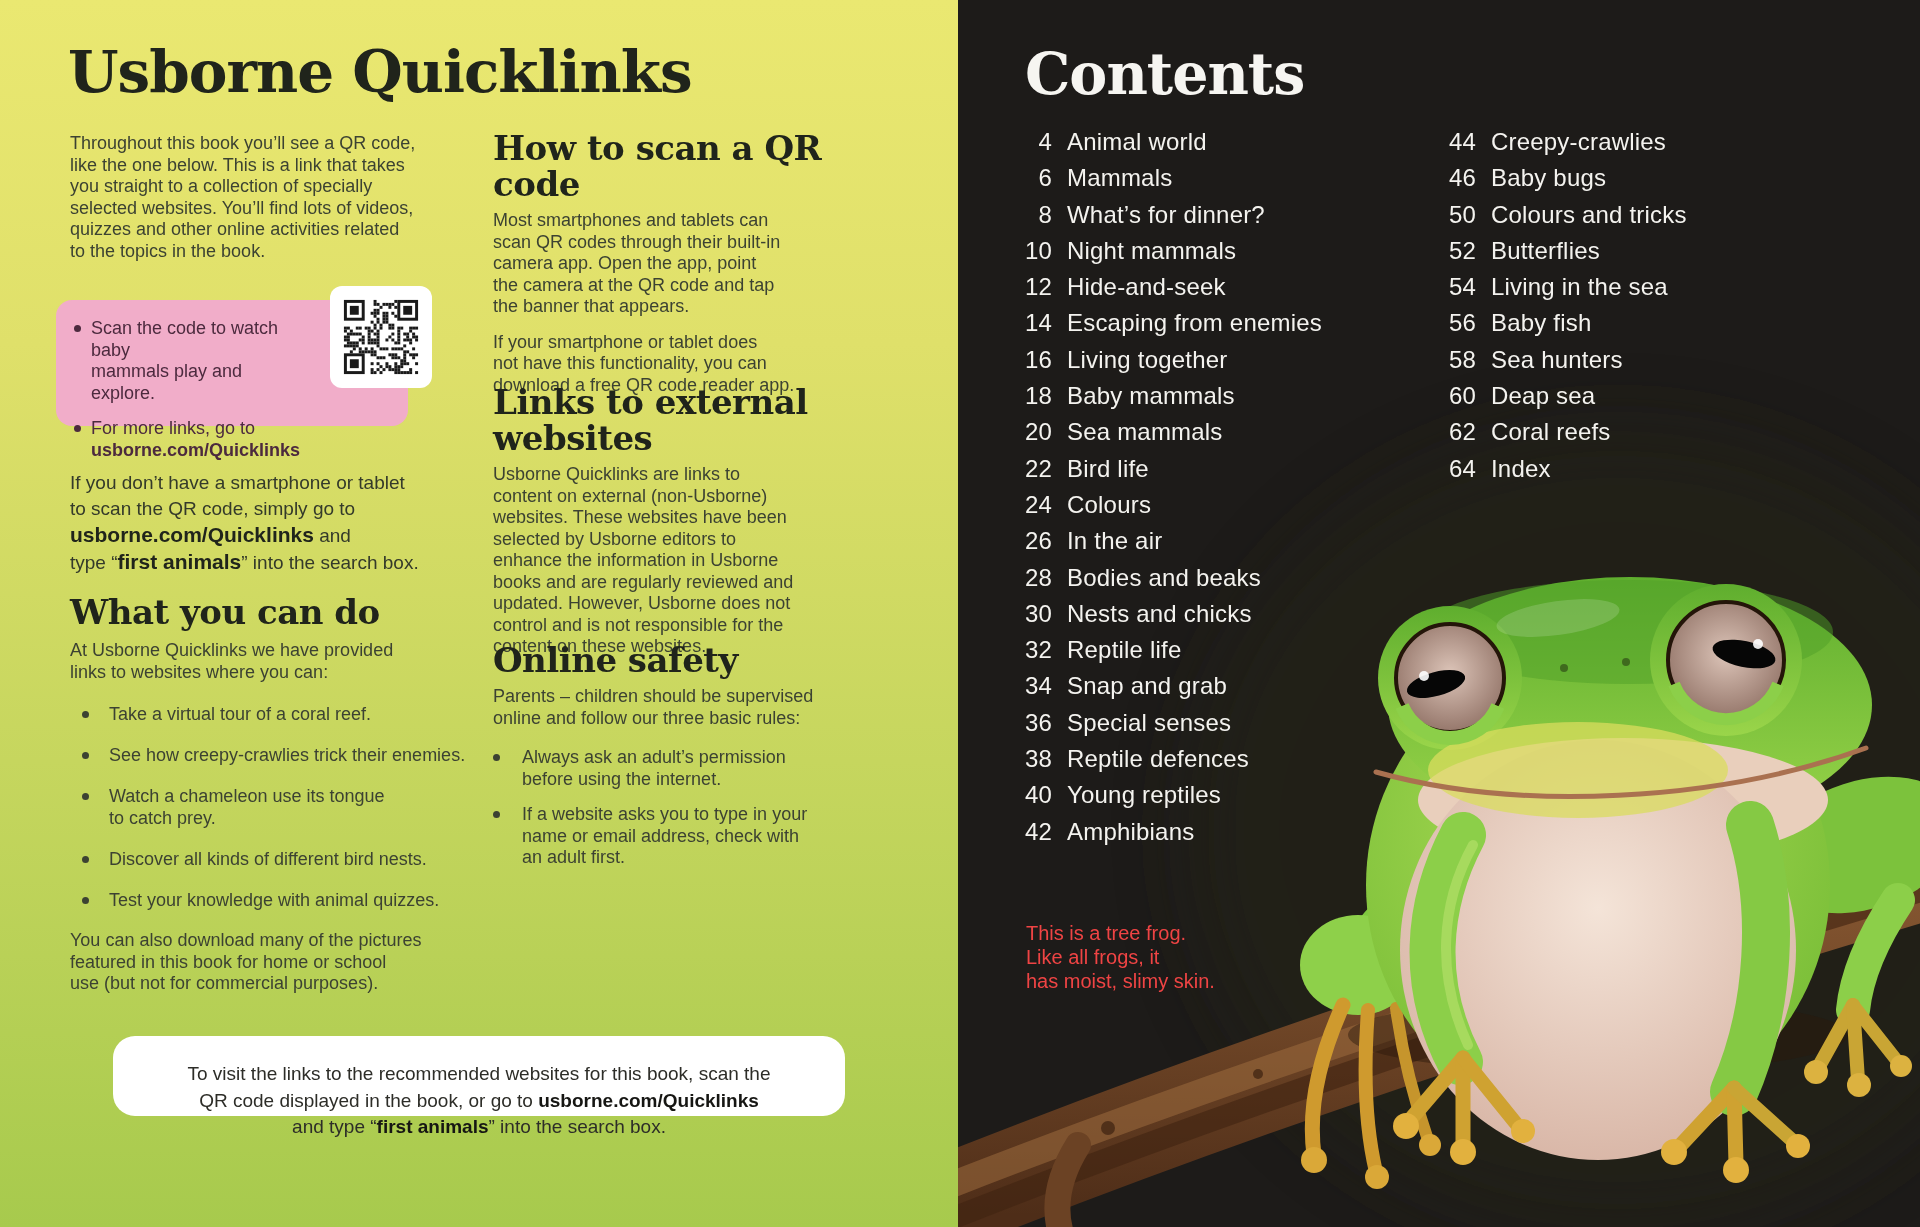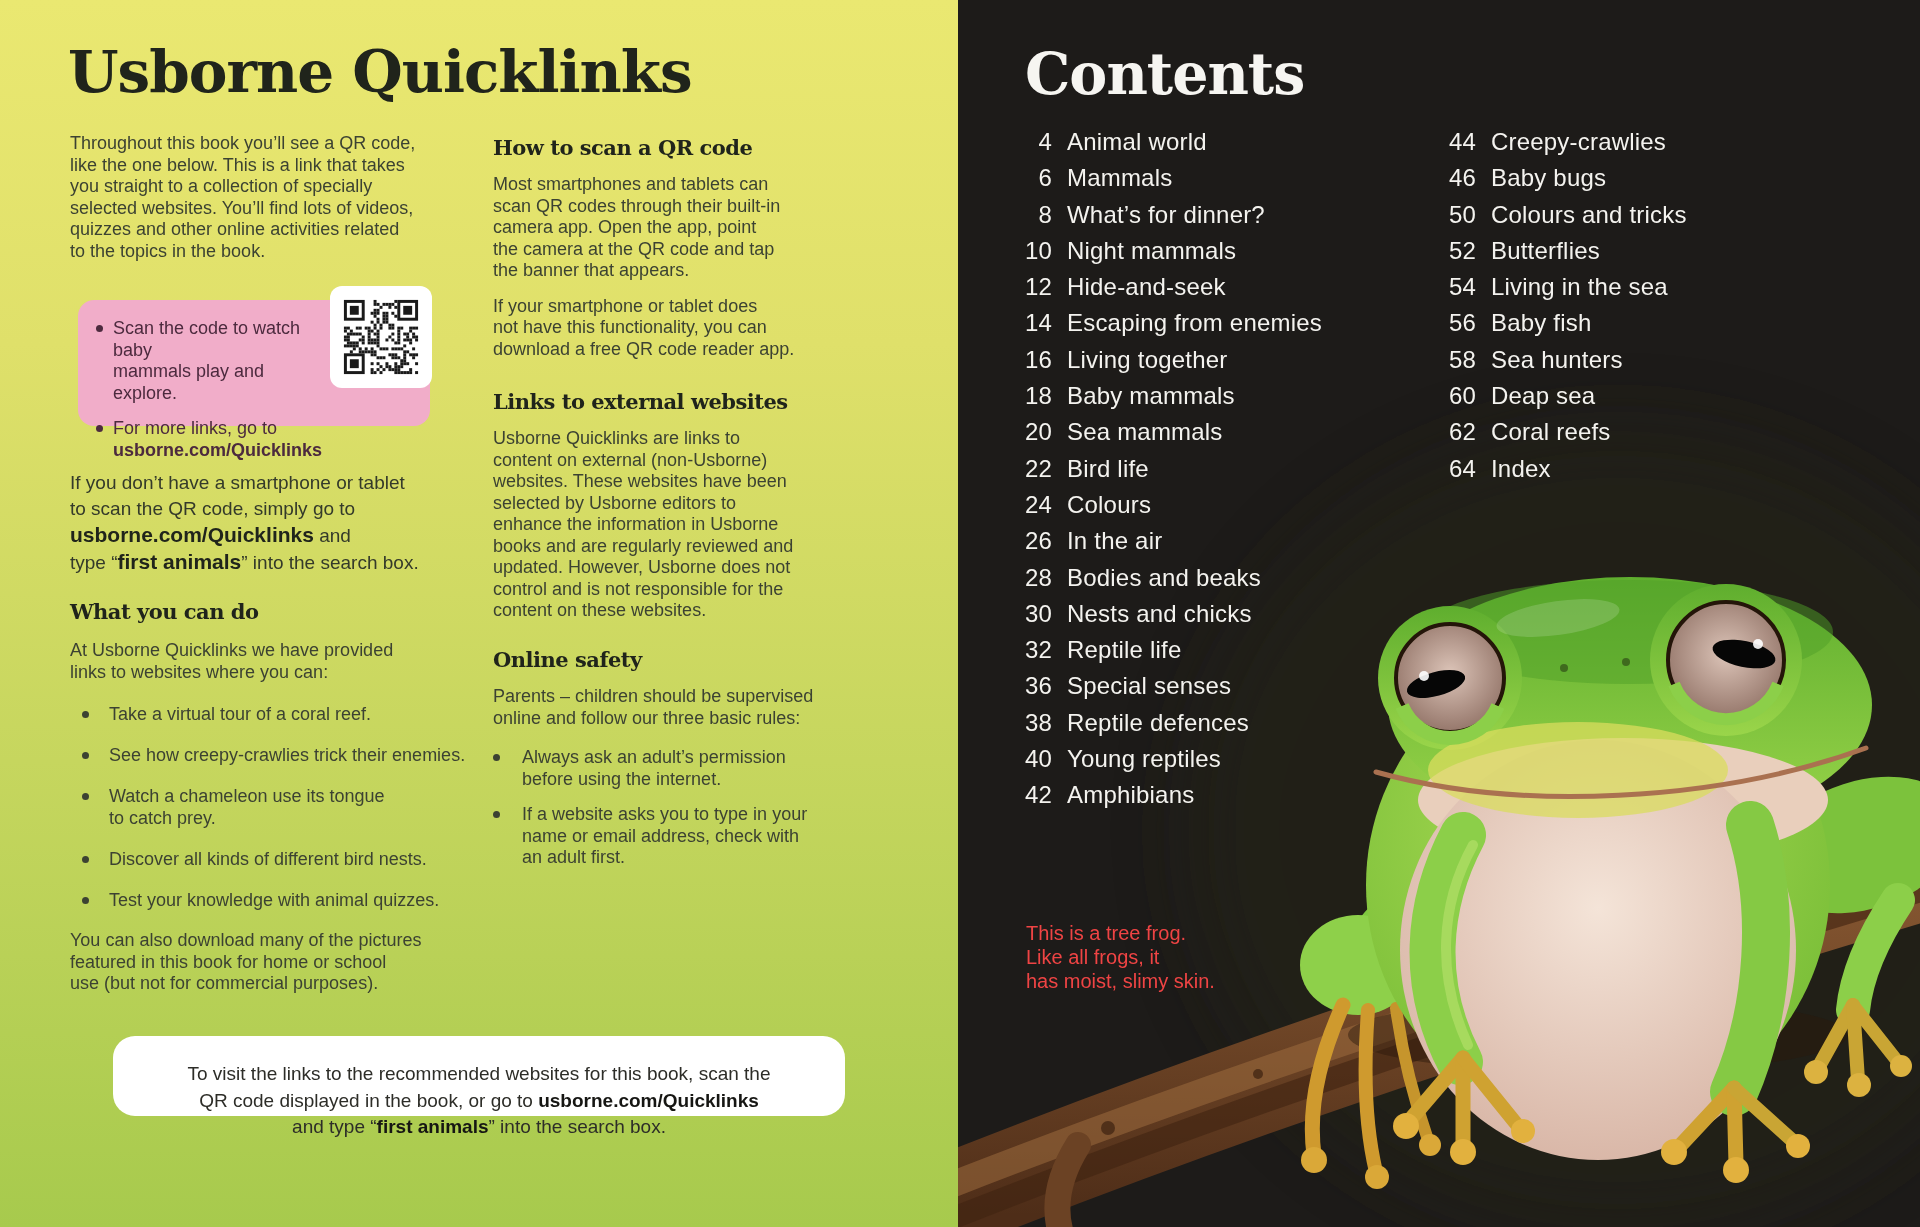--- a/index.html
+++ b/index.html
@@ -15,41 +15,41 @@
   }
   .lp-title{
     position:absolute;left:68px;top:42px;
     font-family:"DejaVu Serif", serif;font-weight:bold;font-size:58px;
     color:#20241b;letter-spacing:-1px;line-height:1.05;text-align:center;
   }
   .body-text{font-size:18px;line-height:21.5px;color:#3c4232;white-space:pre-line;}
   .lp-intro{position:absolute;left:70px;top:133px;width:400px;}
   
   .pink-box{
-    position:absolute;left:78px;top:300px;width:352px;height:126px;
+    position:absolute;left:56px;top:300px;width:352px;height:126px;
     background:#f1adc9;border-radius:16px;
   }
   .pink-inner{padding:18px 116px 0 18px;color:#4c2a3e;}
   .p-bullet{display:flex;}
   .p-bullet + .p-bullet{margin-top:14px;}
   .dot{width:7px;height:7px;border-radius:50%;background:currentColor;flex:0 0 7px;margin:7px 10px 0 0;}
   .p-bullet .bt{font-size:18px;line-height:21.5px;white-space:pre-line;}
   .p-bullet b{font-weight:bold;}
   .qr-box{
     position:absolute;left:330px;top:286px;width:102px;height:102px;
     background:#ffffff;border-radius:12px;
   }
   .qr-box svg{position:absolute;left:8px;top:8px;width:86px;height:86px;}
   
   .lp-nophone{position:absolute;left:70px;top:470px;width:420px;
     font-size:19px;line-height:26px;color:#343a2a;}
   .lp-nophone b{color:#20241b;font-size:21px;}
   
   .sec-h{
-    font-family:"DejaVu Serif", serif;font-weight:bold;font-size:21px;
+    font-family:"DejaVu Serif", serif;font-weight:bold;font-size:34px;
     color:#20241b;letter-spacing:-0.5px;line-height:36px;margin:0 0 8px 0;
   }
   .wycd-h{position:absolute;left:70px;top:594px;}
   .wycd-lead{position:absolute;left:70px;top:640px;width:400px;}
   .b-list{position:absolute;list-style:none;margin:0;padding:0;}
   .wycd-list{left:82px;top:704px;width:420px;color:#3c4232;}
   .b-list li{display:flex;margin-bottom:19.5px;}
   .b-list .bt{font-size:18px;line-height:21.5px;white-space:pre-line;}
   .b-list .dot{margin-right:20px;}
   .wycd-outro{position:absolute;left:70px;top:930px;width:420px;}
@@ -606,20 +606,24 @@
       <div class="toc-row">
         <span class="toc-num">30</span>
         <span class="toc-label">Nests and chicks</span>
       </div>
 
       <div class="toc-row">
         <span class="toc-num">32</span>
         <span class="toc-label">Reptile life</span>
       </div>
 
+      <div class="toc-row">
+        <span class="toc-num">34</span>
+        <span class="toc-label">Snap and grab</span>
+      </div>
 
       <div class="toc-row">
         <span class="toc-num">36</span>
         <span class="toc-label">Special senses</span>
       </div>
 
       <div class="toc-row">
         <span class="toc-num">38</span>
         <span class="toc-label">Reptile defences</span>
       </div>

